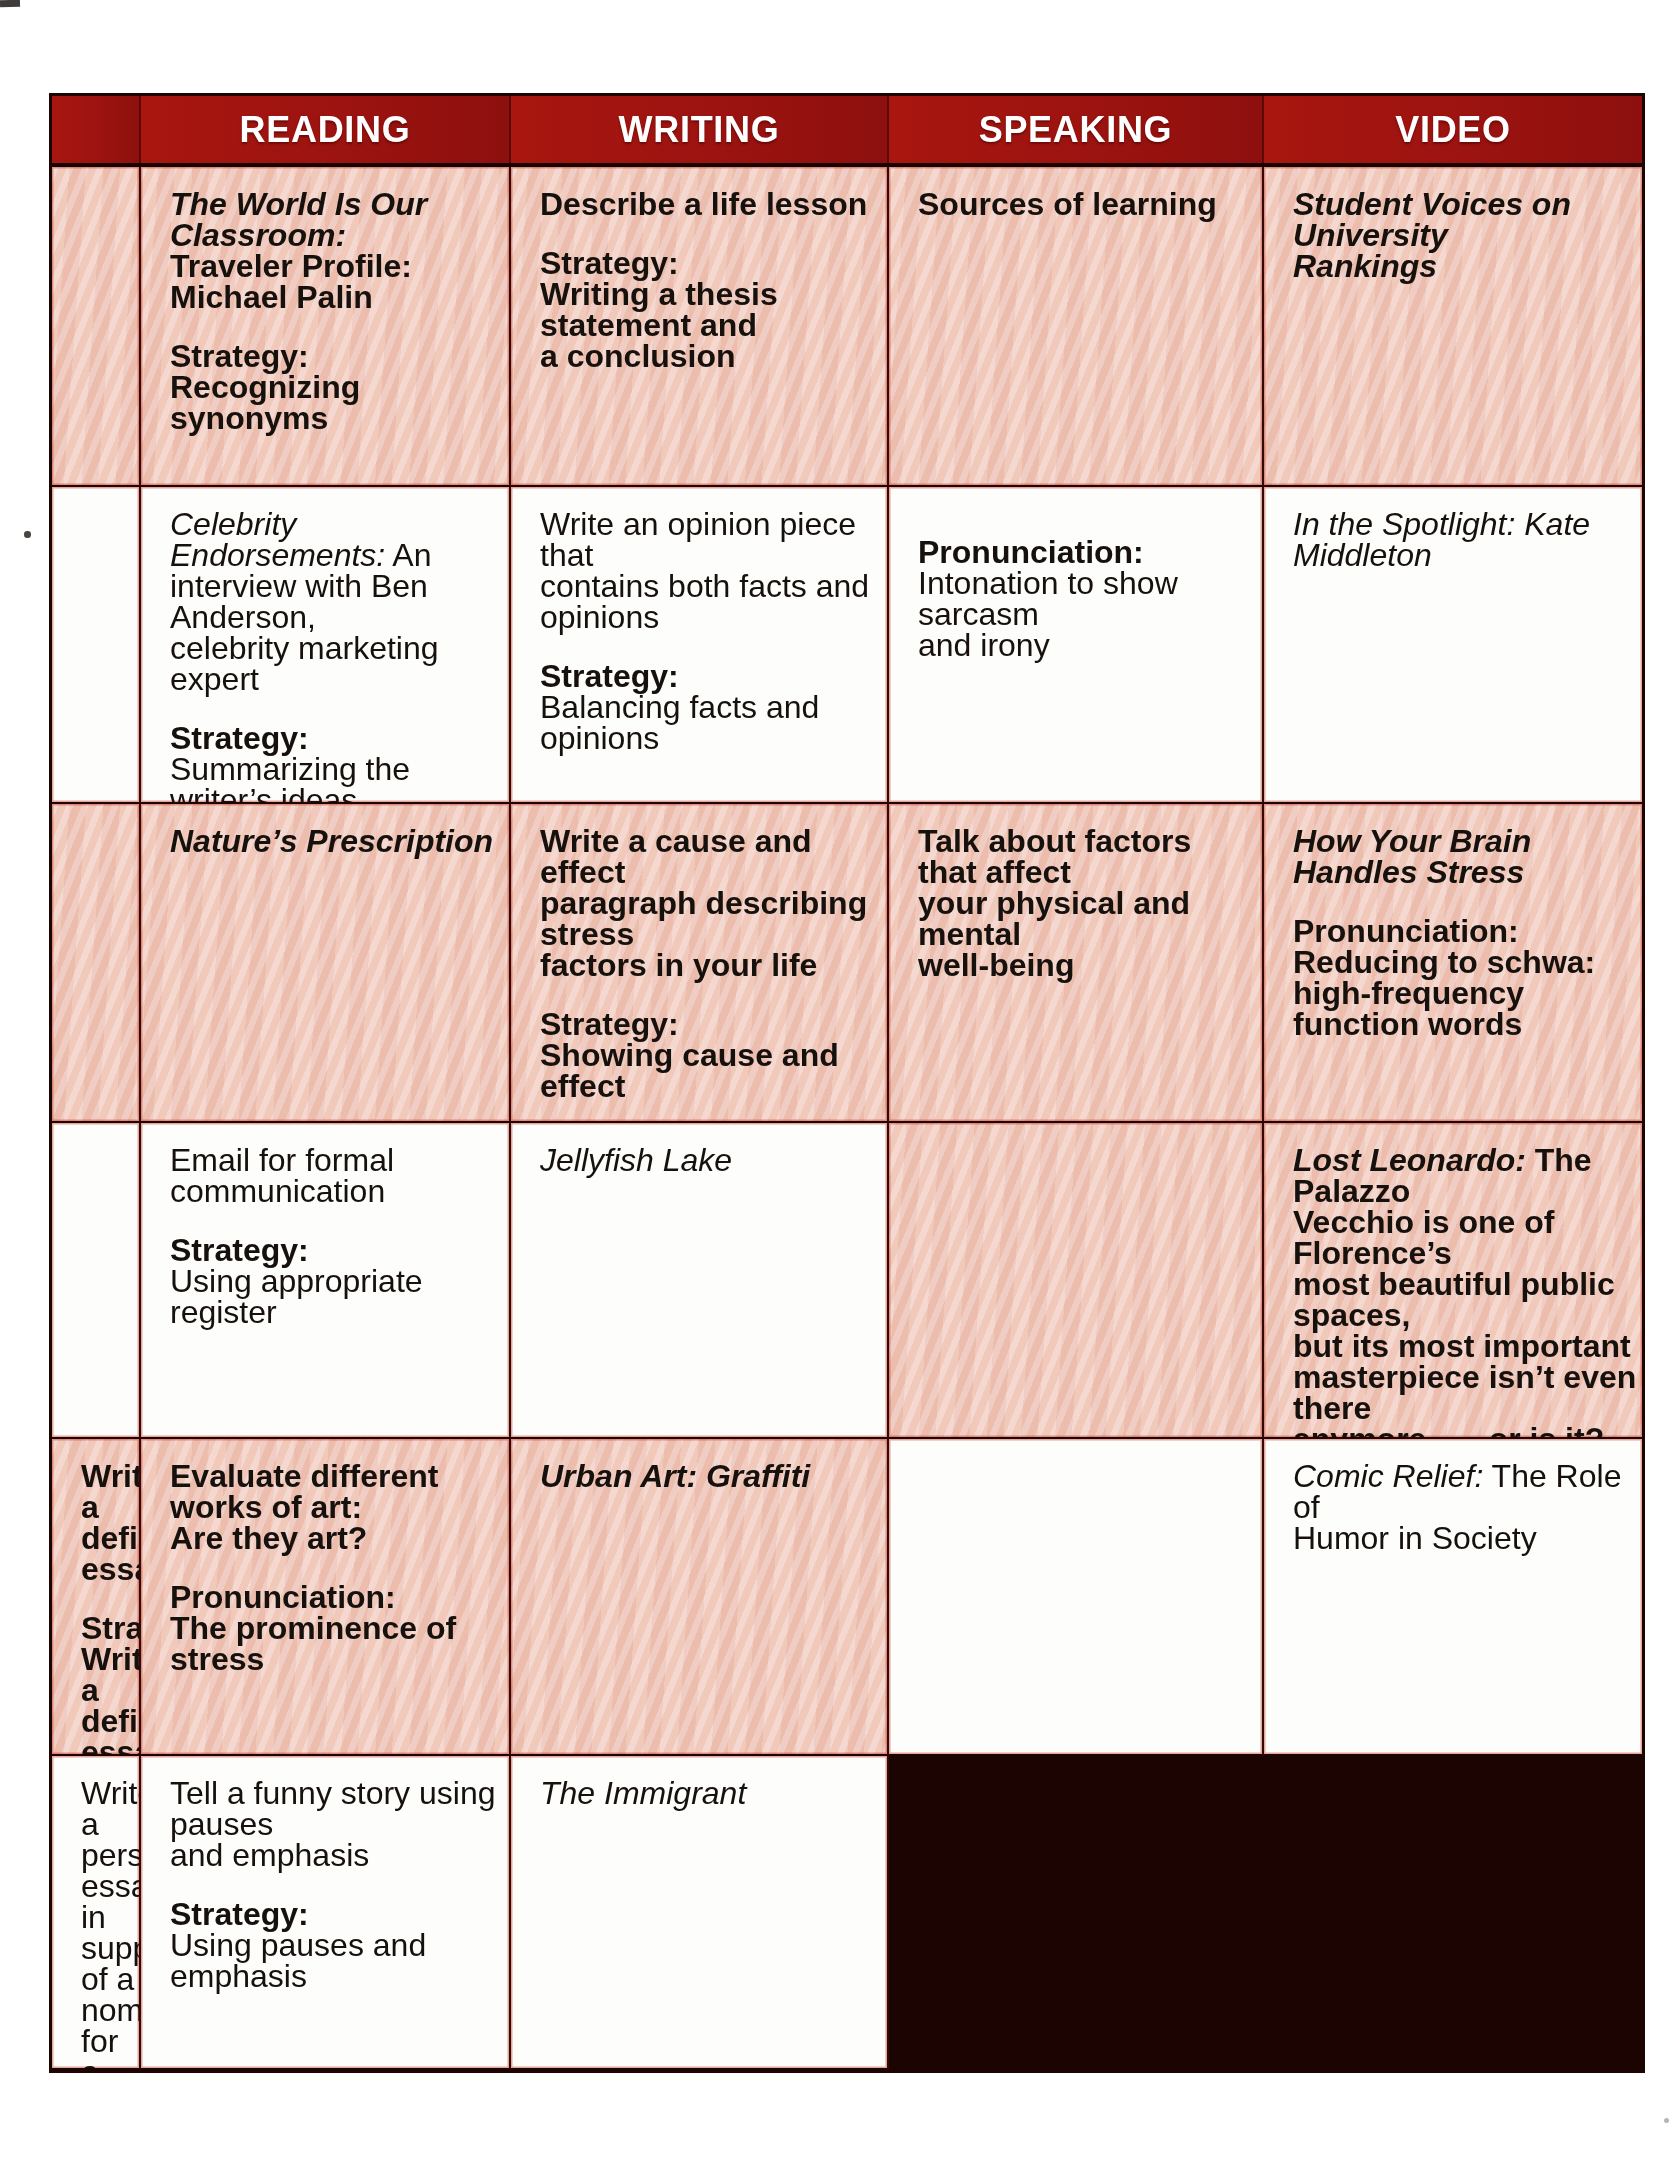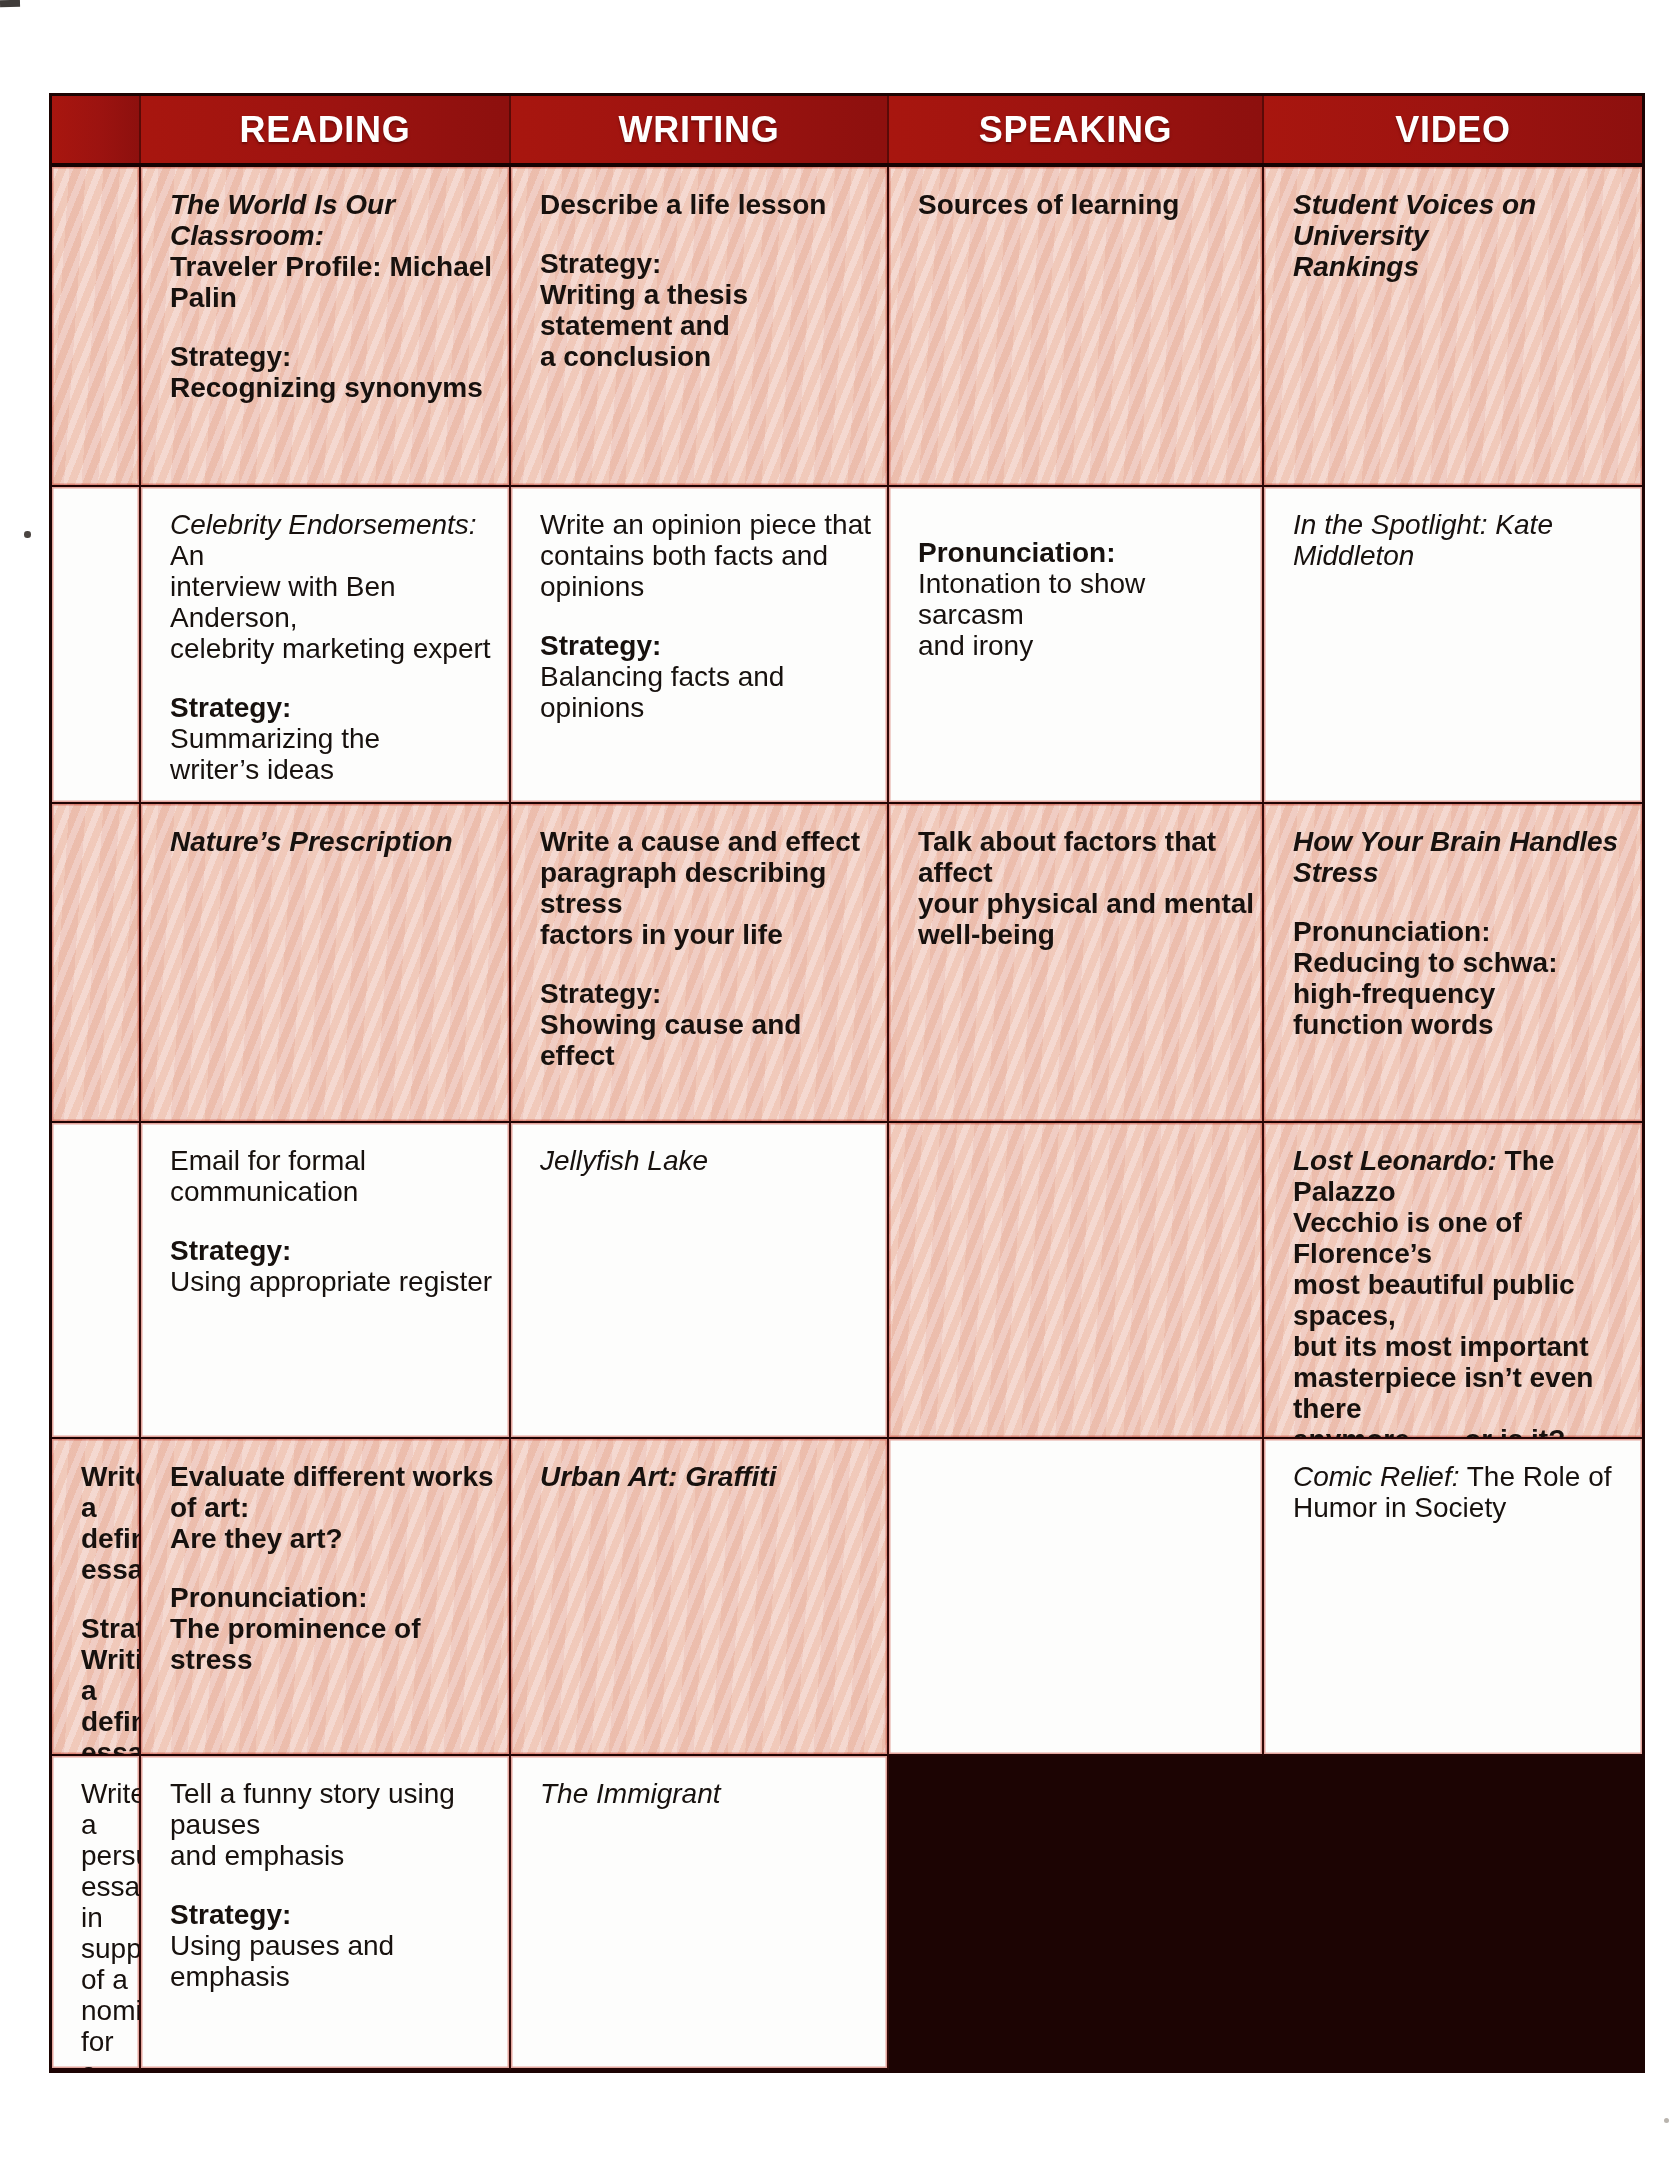--- a/index.html
+++ b/index.html
@@ -35,21 +35,21 @@
     text-shadow:0 1.5px 2.2px rgba(60,0,0,.5);
   }
   .shade{
     background:
       repeating-linear-gradient(112deg, rgba(255,255,255,.20) 0 6.5px, rgba(234,170,130,.16) 6.5px 14px),
       repeating-linear-gradient(94deg, rgba(255,240,232,.22) 0 17.5px, rgba(222,150,128,.11) 17.5px 34px),
       #eec6bb;
     font-weight:700;
   }
   .white{background:#fdfdfc;font-weight:400;}
-  .pad{padding:22px 4px 0 29px;font-size:28px;line-height:31px;}
+  .pad{padding:22px 4px 0 29px;font-size:32px;line-height:31px;}
   .ti{font-style:italic;white-space:pre-line;}
   .tp{white-space:pre-line;}
   .lb{display:block;margin-top:28px;font-weight:700;}
   .dt{display:block;white-space:pre-line;}
   .artifact-corner{
     position:absolute;left:0;top:0;width:20.4px;height:6.5px;
     background:#1f1a18;transform:rotate(-1.5deg);opacity:.85;
   }
   .artifact-dot{
     position:absolute;left:24px;top:531px;width:6.5px;height:6.5px;

